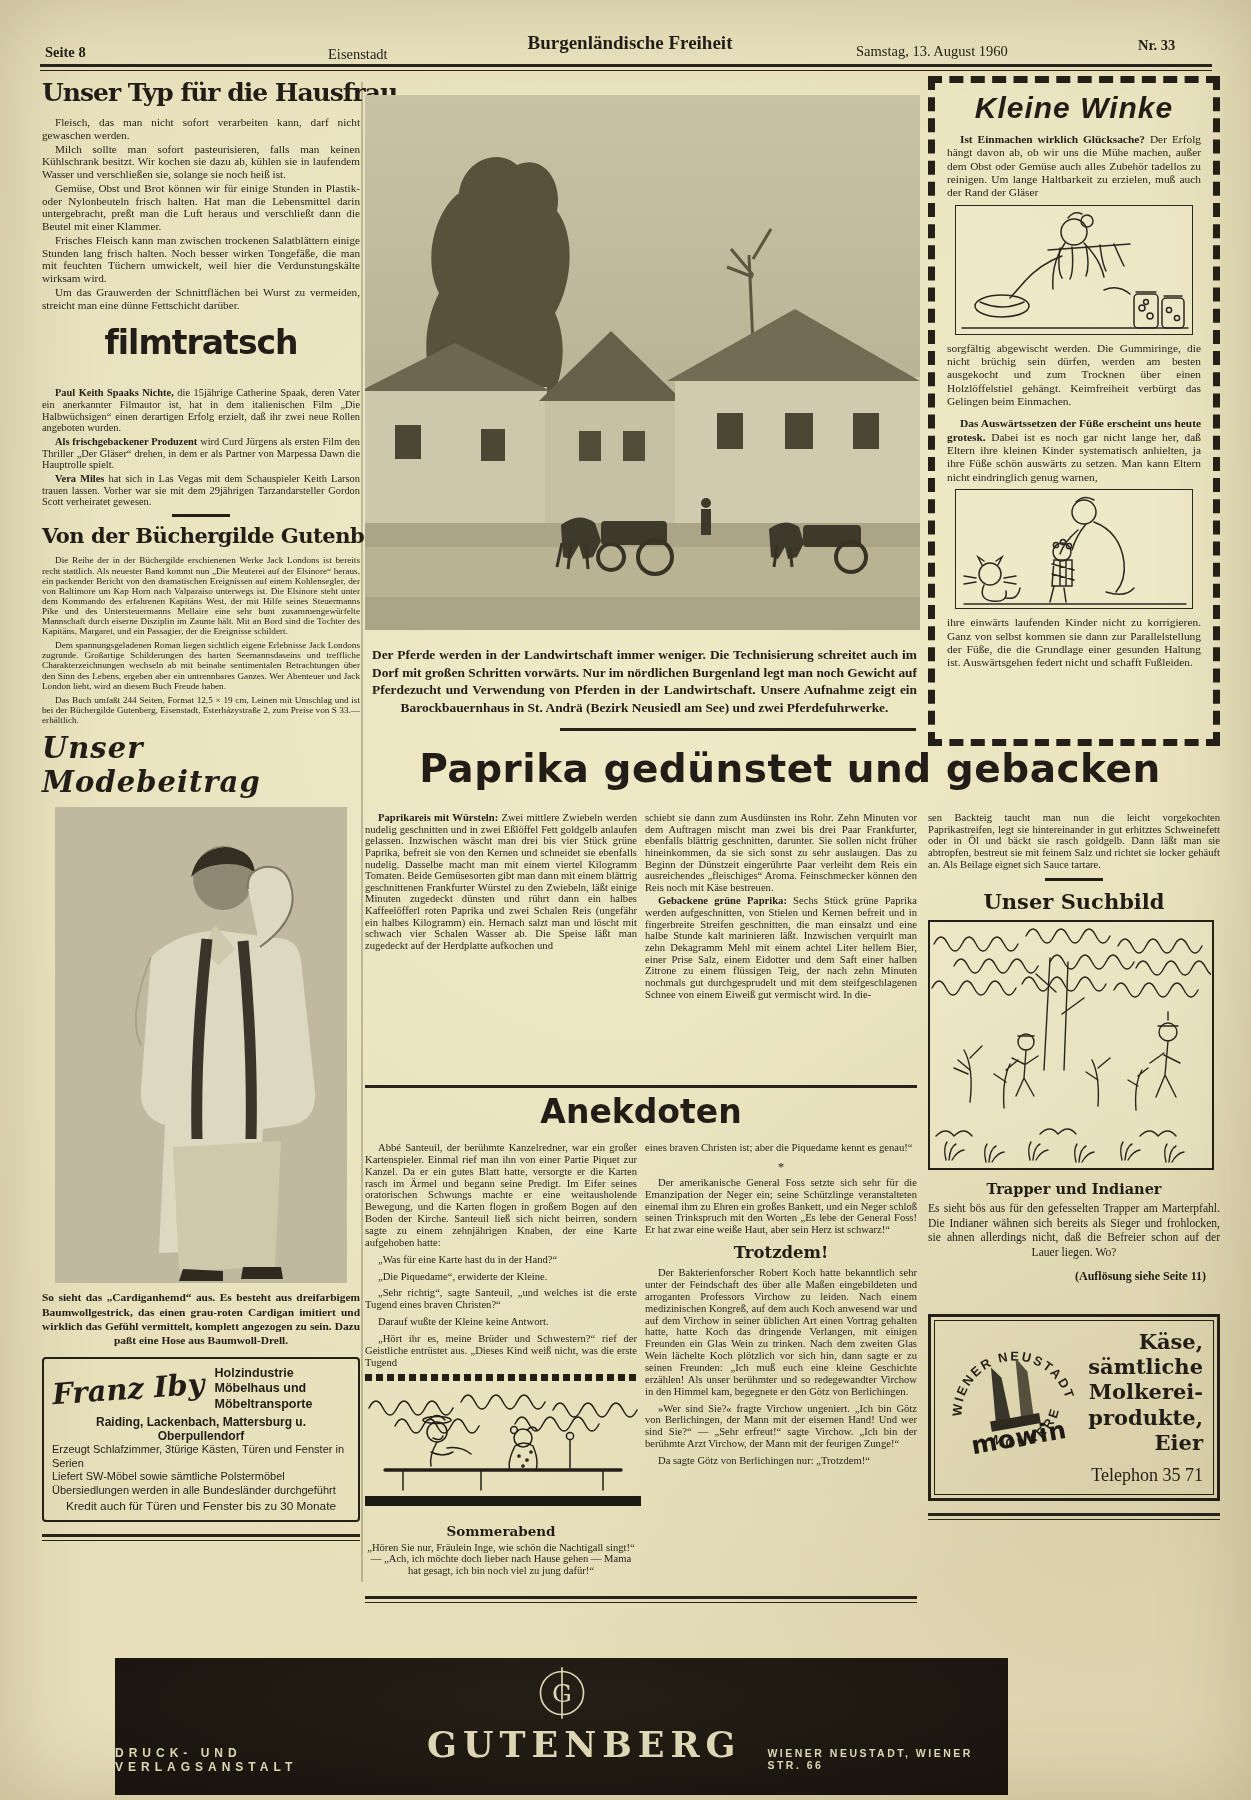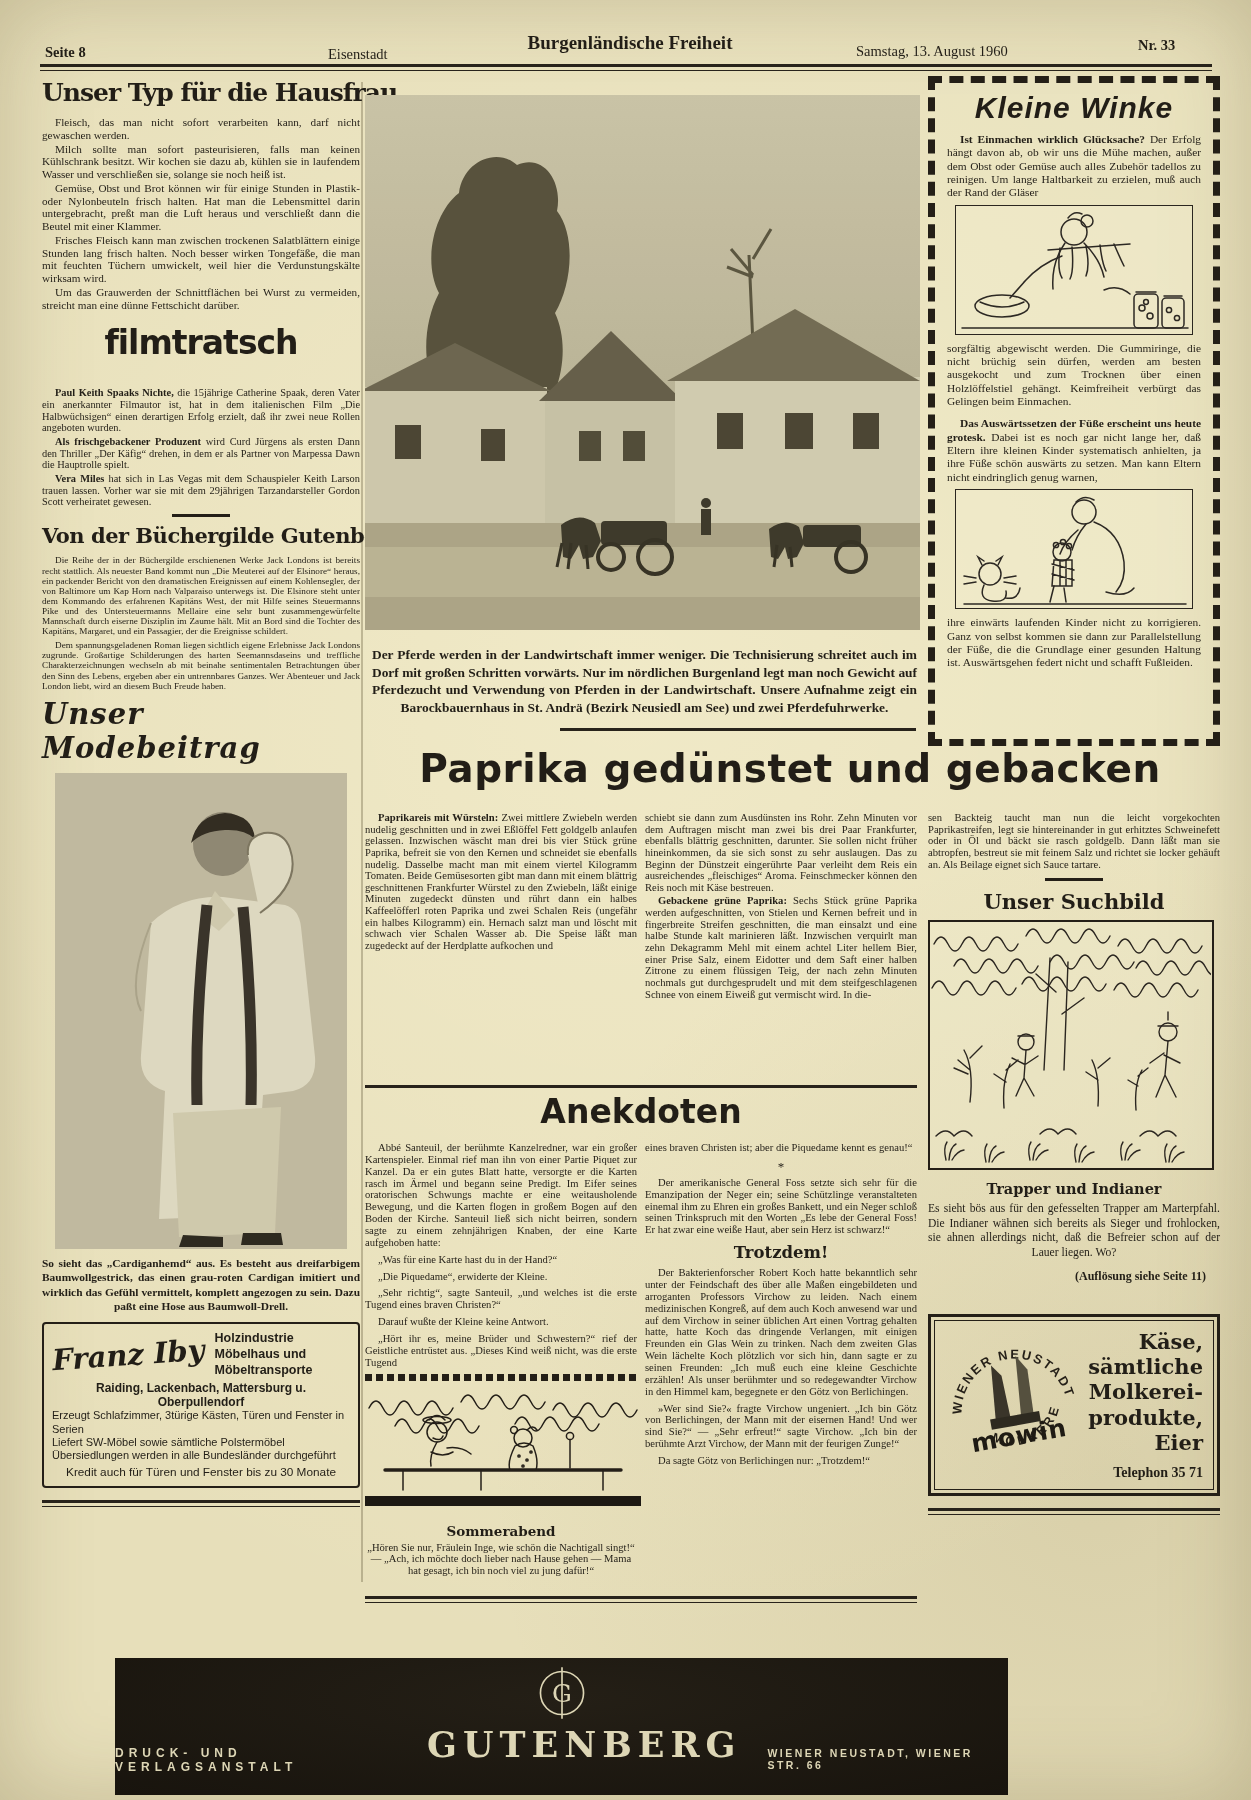--- a/index.html
+++ b/index.html
@@ -65,21 +65,21 @@
   
   .h-such{font-family:"DejaVu Serif",serif;font-weight:bold;font-size:21px;text-align:center;margin:8px 0 6px}
   .srule{width:58px;height:2.5px;background:#241f17;margin:8px auto 0}
   .such-pic{border:2.5px solid #241f17;width:286px;height:250px;margin-top:4px;background:rgba(243,237,210,.3)}
   .h-trap{font-family:"DejaVu Serif",serif;font-weight:bold;font-size:14.5px;text-align:center;margin:10px 0 5px}
   .cap-trap{font-size:11.6px;line-height:1.28;text-align:justify;text-align-last:center}
   .sol{font-weight:bold;font-size:12px;text-align:right;padding-right:14px;margin-top:8px}
   .mowin{border:3px solid #241f17;margin-top:30px;padding:3px}
   .mowin-in{border:1.5px solid #241f17;padding:8px 10px;display:flex;gap:6px;align-items:center}
   .mowin-prod{font-family:"DejaVu Serif",serif;font-weight:bold;font-size:21px;line-height:1.2;text-align:right;flex:1}
-  .mowin-phone{font-weight:bold;font-size:14px;text-align:right;margin-top:10px}
+  .mowin-phone{font-weight:normal;font-size:18px;text-align:right;margin-top:10px}
   
   .banner{left:115px;top:1658px;width:893px;height:137px;background:radial-gradient(90% 120% at 50% 30%,#241f16,#15110b);color:#ddd6b5;display:flex;flex-direction:column;align-items:center;justify-content:flex-start;padding-top:6px}
   .banner-row{display:flex;align-items:baseline;gap:26px;margin-top:2px;width:100%;justify-content:center}
   .banner .lft{font-family:"Liberation Sans",sans-serif;font-weight:bold;font-size:12px;letter-spacing:5px}
   .banner .name{font-family:"DejaVu Serif",serif;font-weight:bold;font-size:35px;letter-spacing:6px}
   .banner .rgt{font-family:"Liberation Sans",sans-serif;font-weight:bold;font-size:10.5px;letter-spacing:2.5px}
   svg{display:block}
 </style>
 </head>
 <body>
@@ -110,32 +110,33 @@
         <p class="ind">Gemüse, Obst und Brot können wir für einige Stunden in Plastik- oder Nylonbeuteln frisch halten. Hat man die Lebensmittel darin untergebracht, preßt man die Luft heraus und verschließt dann die Beutel mit einer Klammer.</p>
         <p class="ind">Frisches Fleisch kann man zwischen trockenen Salatblättern einige Stunden lang frisch halten. Noch besser wirken Tongefäße, die man mit feuchten Tüchern umwickelt, weil hier die Verdunstungskälte wirksam wird.</p>
         <p class="ind">Um das Grauwerden der Schnittflächen bei Wurst zu vermeiden, streicht man eine dünne Fettschicht darüber.</p>
       </div>
     </div>
 
     <div>
       <div class="h-film">filmtratsch</div>
       <div class="t-film">
         <p class="ind"><b>Paul Keith Spaaks Nichte,</b><span> die 15jährige Catherine Spaak, deren Vater ein anerkannter Filmautor ist, hat in dem italienischen Film „Die Halbwüchsigen“ einen derartigen Erfolg erzielt, daß ihr zwei neue Rollen angeboten wurden.</span></p>
-        <p class="ind"><b>Als frischgebackener Produzent</b><span> wird Curd Jürgens als ersten Dann den Thriller „Der Käfig“ drehen, in dem er als Partner von Marpessa Dawn die Hauptrolle spielt.</span></p>
+        <p class="ind"><b>Als frischgebackener Produzent</b><span> wird Curd Jürgens als ersten Film den Thriller „Der Gläser“ drehen, in dem er als Partner von Marpessa Dawn die Hauptrolle spielt.</span></p>
         <p class="ind"><b>Vera Miles</b><span> hat sich in Las Vegas mit dem Schauspieler Keith Larson trauen lassen. Vorher war sie mit dem 29jährigen Tarzandarsteller Gordon Scott verheiratet gewesen.</span></p>
       </div>
     </div>
 
     <div class="dash"></div>
 
     <div>
       <div class="h-buch">Von der Büchergilde Gutenberg</div>
       <div class="t-buch">
         <p class="ind">Die Reihe der in der Büchergilde erschienenen Werke Jack Londons ist bereits recht stattlich. Als neuester Band kommt nun „Die Meuterei auf der Elsinore“ heraus, ein packender Bericht von den dramatischen Ereignissen auf einem Kohlensegler, der von Baltimore um Kap Horn nach Valparaiso unterwegs ist. Die Elsinore steht unter dem Kommando des erfahrenen Kapitäns West, der mit Hilfe seines Steuermanns Pike und des Untersteuermanns Mellaire eine sehr bunt zusammengewürfelte Mannschaft durch eiserne Disziplin im Zaume hält. Mit an Bord sind die Tochter des Kapitäns, Margaret, und ein Passagier, der die Ereignisse schildert.</p>
         <p class="ind">Dem spannungsgeladenen Roman liegen sichtlich eigene Erlebnisse Jack Londons zugrunde. Großartige Schilderungen des harten Seemannsdaseins und treffliche Charakterzeichnungen wechseln ab mit beinahe sentimentalen Betrachtungen über den Sinn des Lebens, ergeben aber ein untrennbares Ganzes. Wer Abenteuer und Jack London liebt, wird an diesem Buch Freude haben.</p>
+        <p class="ind">Das Buch umfaßt 244 Seiten, Format 12,5 × 19 cm, Leinen mit Umschlag und ist bei der Büchergilde Gutenberg, Eisenstadt, Esterházystraße 2, zum Preise von S 33.— erhältlich.</p>
       </div>
     </div>
 
     <div>
       <div class="h-mode">Unser Modebeitrag</div>
       <div class="photo-fashion">
         <svg viewBox="0 0 292 476" width="292" height="476">
           <rect width="292" height="476" fill="#c9c3a8"></rect>
           <rect width="292" height="476" fill="#9a9278" opacity=".18"></rect>
           <path d="M138,70 a30,32 0 1 0 60,2 a30,32 0 1 0 -60,-2" fill="#8f8873"></path>

